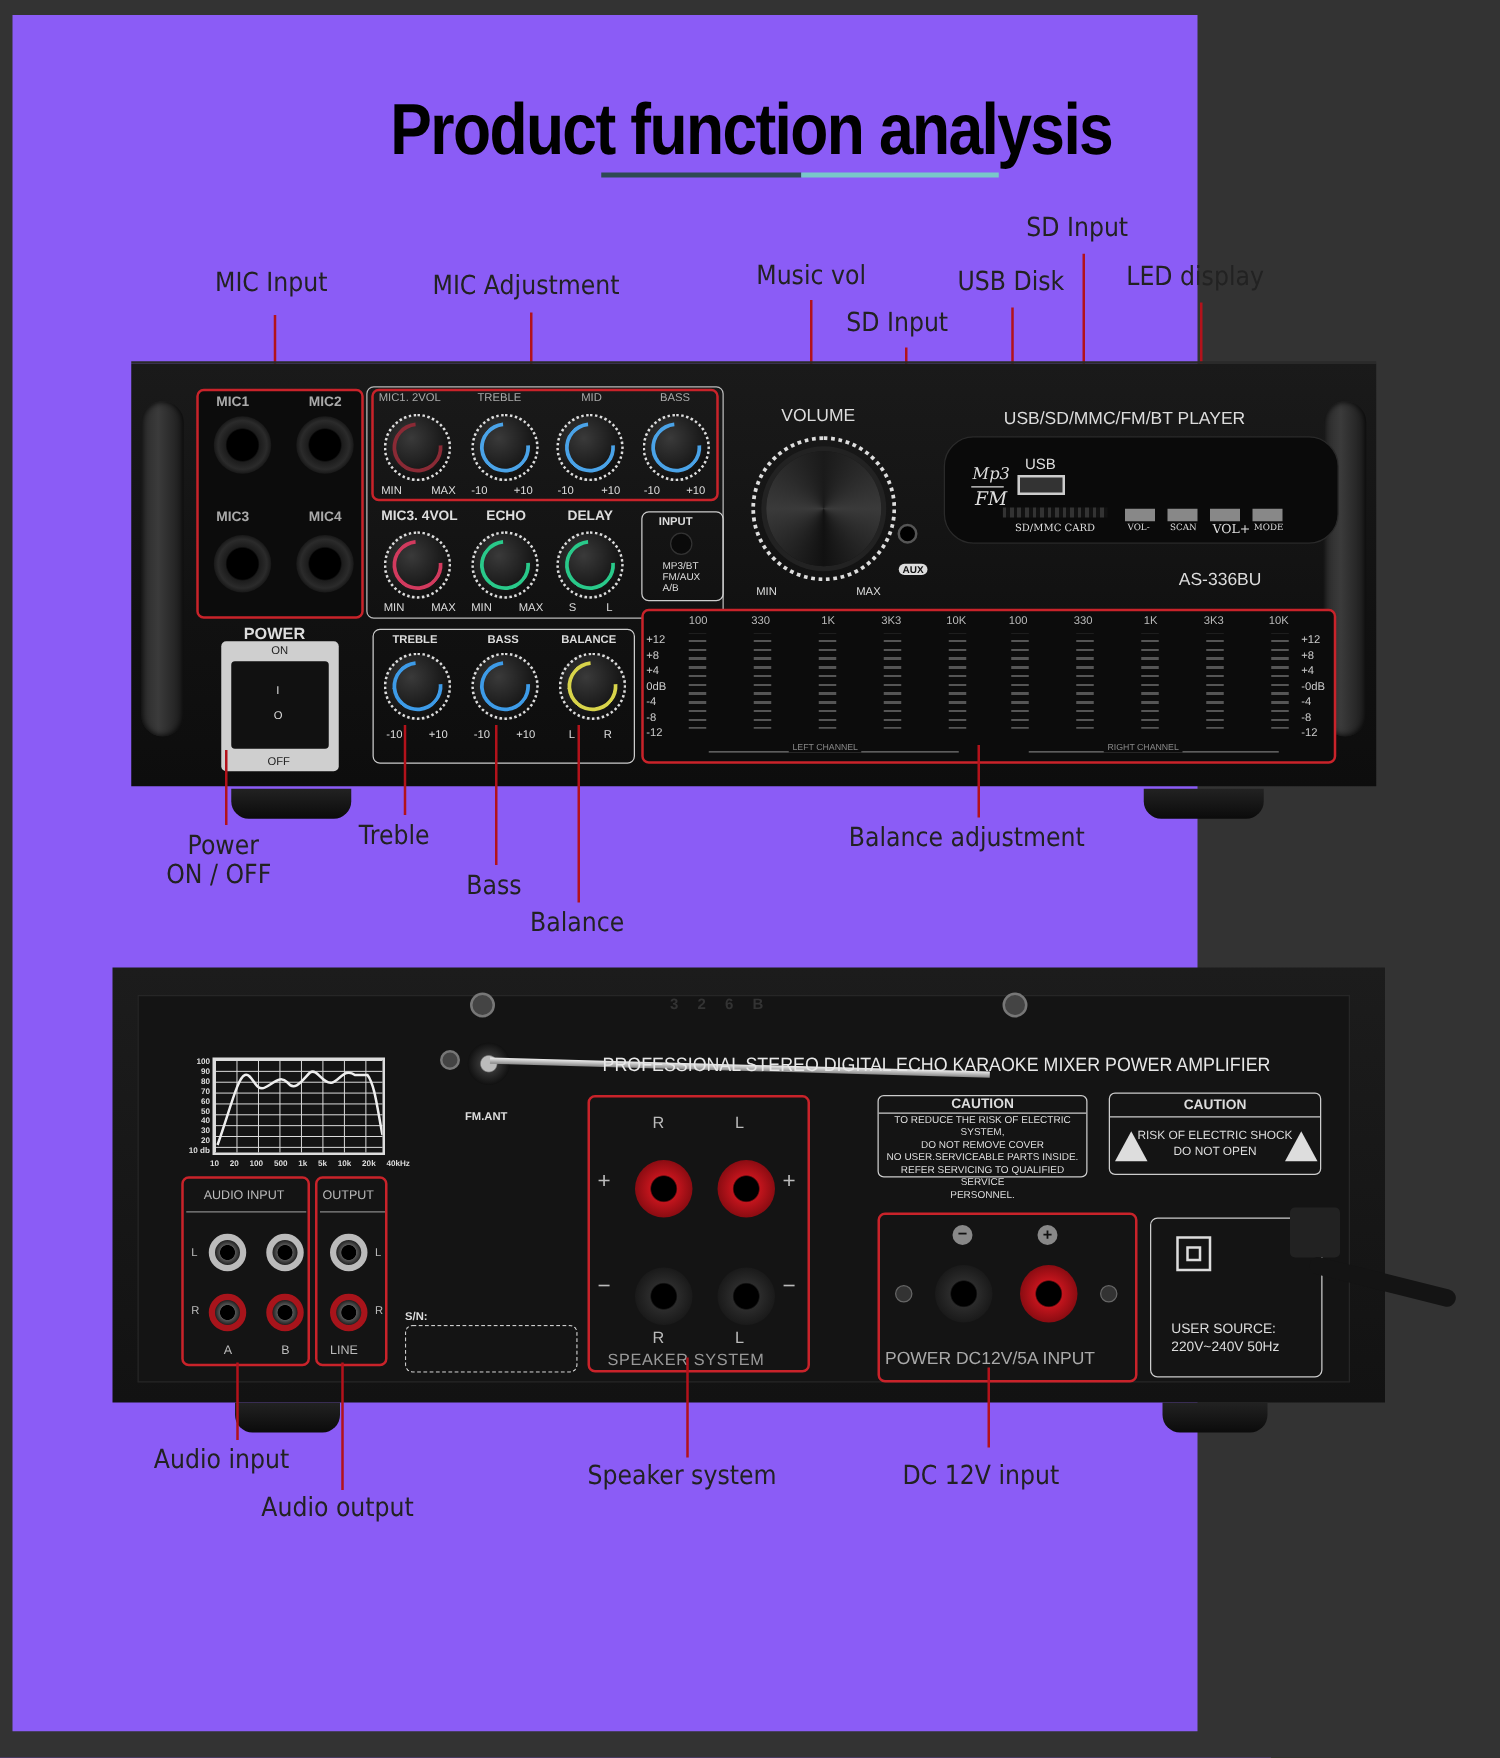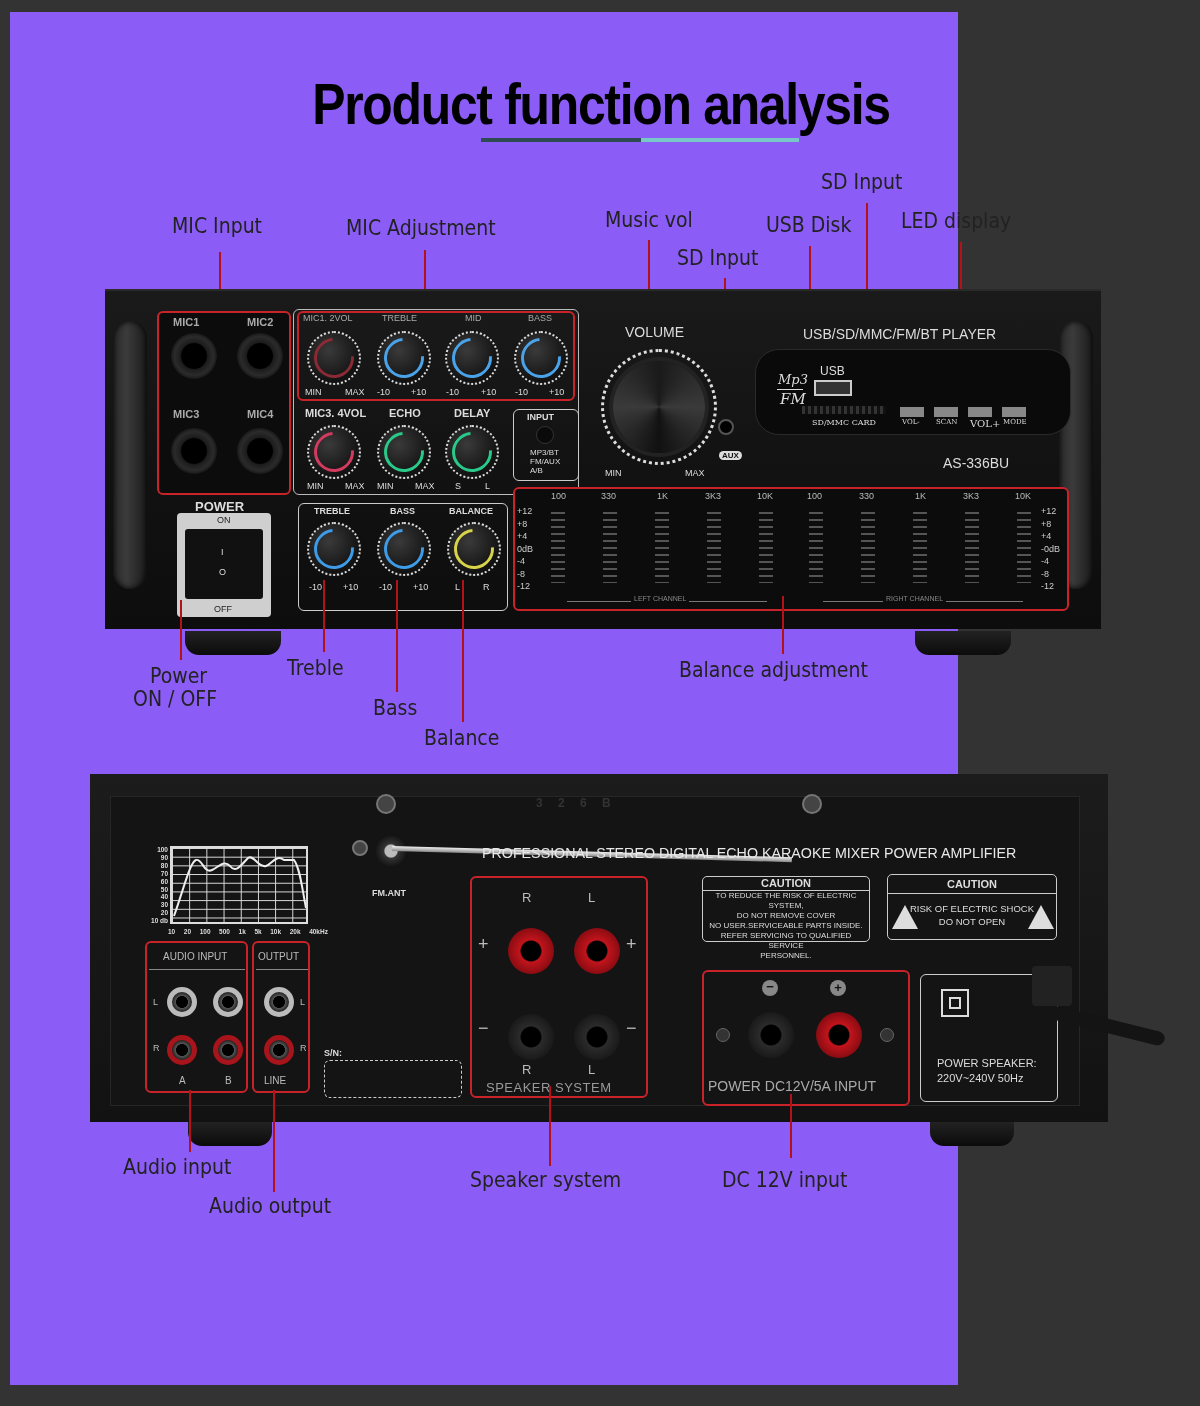--- a/index.html
+++ b/index.html
@@ -363,21 +363,21 @@
       <div class="post" style="left:112px;top:40px"></div>
       <div class="abs" style="left:12px;top:56px;width:14px;height:14px;border-radius:50%;background:#333;border:1px solid #666"></div>
       <div class="abs" style="left:176px;top:56px;width:14px;height:14px;border-radius:50%;background:#333;border:1px solid #666"></div>
       <div class="plabel" style="left:4px;top:106px;font-size:14px;font-weight:normal;color:#aaa">POWER DC12V/5A INPUT</div>
     </div>
 
     <div class="abs" style="left:830px;top:200px;width:138px;height:128px;border:1.5px solid #ccc;border-radius:6px">
       <div class="abs" style="left:20px;top:14px;width:28px;height:28px;border:2px solid #ddd">
           <div style="margin:6px;width:12px;height:12px;border:2px solid #ddd"></div>
         </div>
-      <div class="plabel s" style="left:16px;top:82px;font-size:11px;font-weight:normal">POWER SPEAKER:</div>
+      <div class="plabel s" style="left:16px;top:82px;font-size:11px;font-weight:normal">USER SOURCE:</div>
       <div class="plabel s" style="left:16px;top:97px;font-size:11px;font-weight:normal">220V~240V  50Hz</div>
     </div>
     <div class="abs" style="left:942px;top:192px;width:40px;height:40px;background:#222;border-radius:4px"></div>
     <div class="cord" style="left:958px;top:230px;width:120px;transform:rotate(14deg);transform-origin:left"></div>
 
     <div class="foot" style="left:98px;top:348px;width:84px"></div>
     <div class="foot" style="left:840px;top:348px;width:84px"></div>
   </div>
 
   <div class="line" style="left:179px;top:1078px;height:62px"></div>

